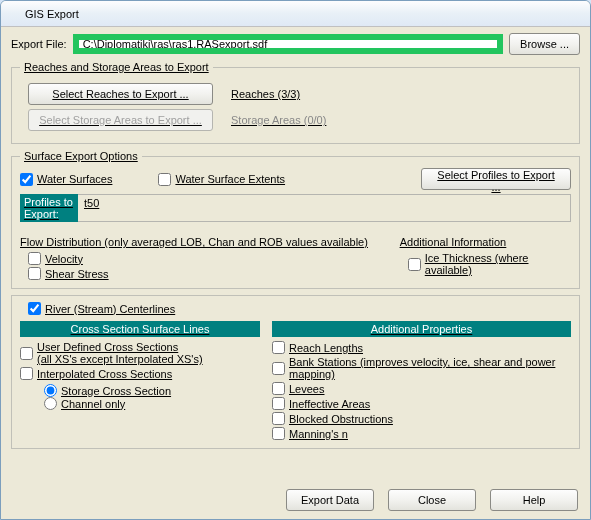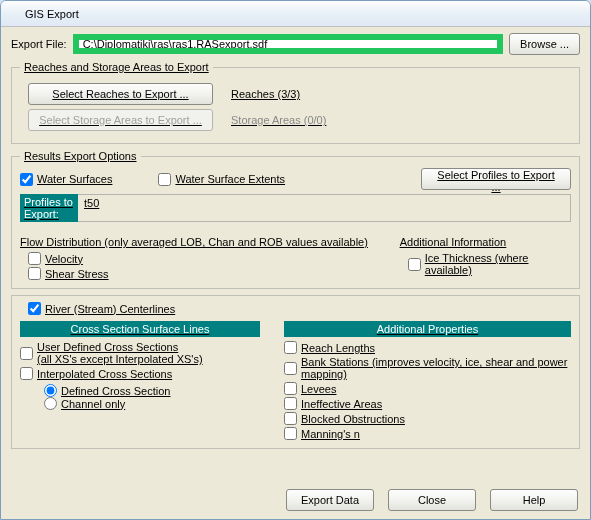--- a/index.html
+++ b/index.html
@@ -15,21 +15,21 @@
   fieldset.group { border: 1px solid #c0c0b8; margin: 2px 0 6px 0; padding: 6px 8px 8px 8px; position: relative; text-decoration: underline; }
   fieldset.group > legend { padding: 0 4px; color: #000; background: #ece9d8; }
   .cb { display: flex; align-items: center; gap: 4px; }
   .cb input { width:13px; height:13px; margin:0; }
   .teal { background: #008080; color: #fff; text-align: center; padding: 2px 0; }
   .profiles-row { display:flex; margin-top:4px;}
   .profiles-label { background:#008080; color:#fff; width:58px; padding:2px 4px; line-height:12px;}
   .profiles-val { flex:1; border:1px solid #b5b5b0; border-left:none; background:#ece9d8; padding:2px 6px; height:28px;}
   .underline { text-decoration: underline; }
   .col { display:flex; flex-direction:column; gap:2px;}
-  .two-col { display:flex; gap:24px; margin-top:6px;}
+  .two-col { display:flex; gap:12px; margin-top:6px;}
   .left-col { width: 240px;}
   .right-col { flex:1;}
   .radio { display:flex; align-items:center; gap:4px; margin-left:24px;}
   .radio input { margin:0;}
   .section-head { margin-bottom:4px;}
   .footer { display:flex; justify-content:flex-end; gap:14px; padding:6px 12px 8px 0;margin-left:23px;}
   .footer button { width:88px;}
   .subrow { display:flex; align-items:center; gap:18px; margin:4px 0 4px 8px;}
   .spacer { flex:1;}
   .small-indent { margin-left:8px;}
@@ -55,21 +55,21 @@
         <button class="win" style="width:185px">Select Reaches to Export ...</button>
         <span>Reaches (3/3)</span>
       </div>
       <div class="subrow">
         <button class="win disabled" style="width:185px">Select Storage Areas to Export ...</button>
         <span style="color:#888">Storage Areas (0/0)</span>
       </div>
     </fieldset>
 
     <fieldset class="group">
-      <legend>Results Export Options</legend>
+      <legend>Surface Export Options</legend>
       <div class="row" style="margin-bottom:2px;">
         <div class="cb">
           <input type="checkbox" checked="" style="">
           <span>Water Surfaces</span>
         </div>
         <div style="width:34px"></div>
         <div class="cb">
           <input type="checkbox" style="">
           <span>Water Surface Extents</span>
         </div>
@@ -121,21 +121,21 @@
               <span>User Defined Cross Sections</span><br>
               <span>(all XS's except Interpolated XS's)</span>
             </span>
           </div>
           <div class="cb" style="margin-top:2px">
             <input type="checkbox" style="">
             <span>Interpolated Cross Sections</span>
           </div>
           <div class="radio" style="margin-top:4px">
             <input type="radio" name="xsr" checked="" style="">
-            <span>Defined Cross Section</span>
+            <span>Storage Cross Section</span>
           </div>
           <div class="radio">
             <input type="radio" name="xsr" style="">
             <span>Channel only</span>
           </div>
         </div>
         <div class="right-col">
           <div class="teal section-head">Additional Properties</div>
           <div class="col">
             <div class="cb">

